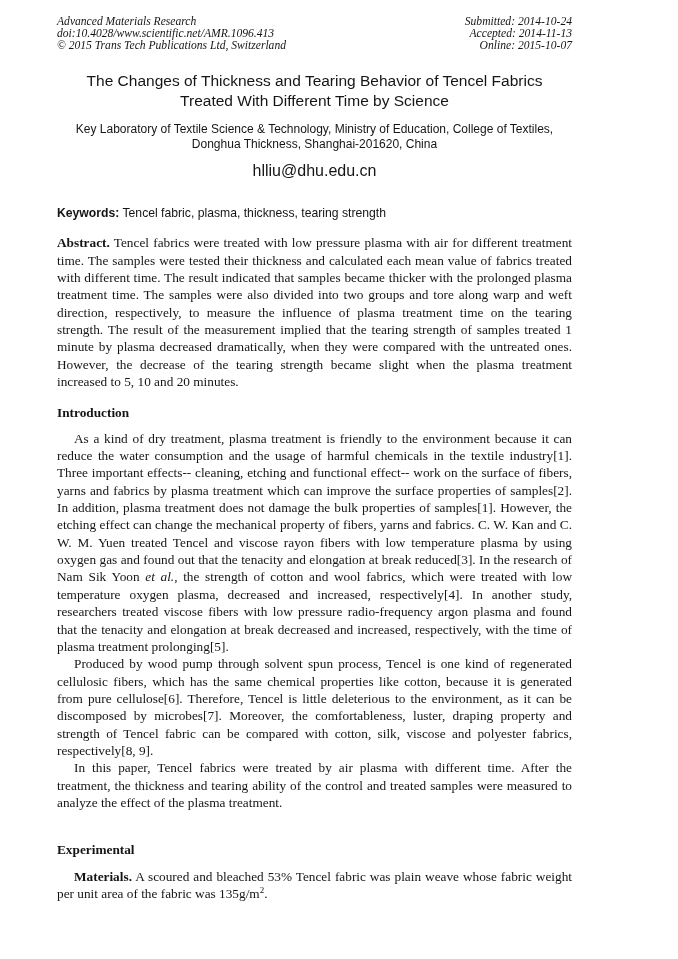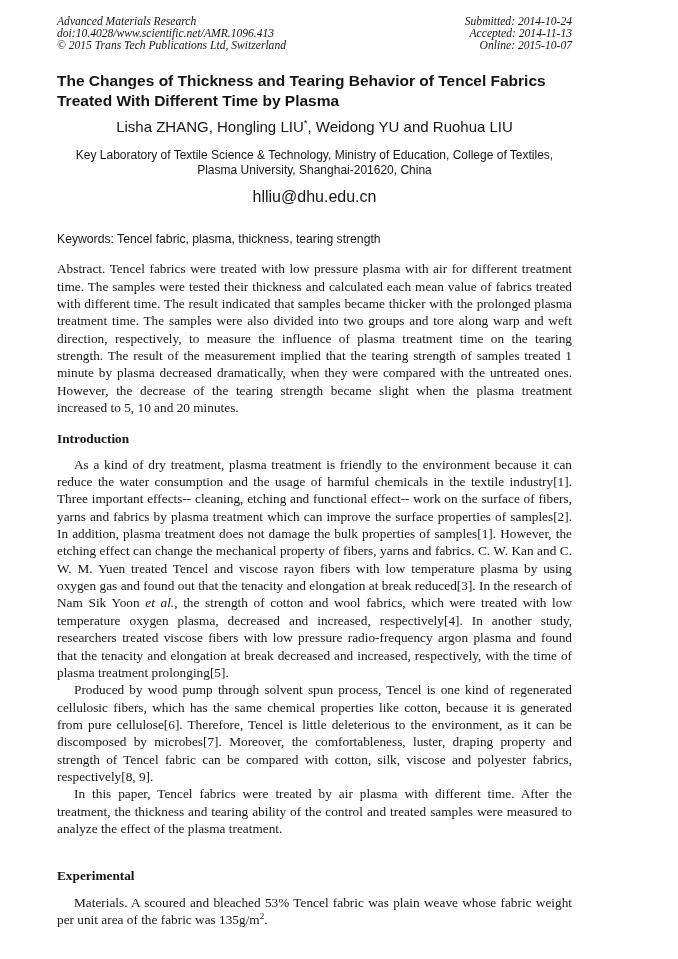--- a/index.html
+++ b/index.html
@@ -23,23 +23,24 @@
     align-items: flex-start;
     font-style: italic;
     font-size: 11.6px;
     line-height: 12.1px;
     white-space: nowrap;
   }
   .hdr-right { text-align: right; }
   
   .title {
     font-family: "Liberation Sans", sans-serif;
-    font-weight: bold;
+    font-weight: normal;
     font-size: 15.5px;
     line-height: 19.5px;
+    text-align: center;
     margin: 19px 0 0 0;
   }
   .authors {
     font-family: "Liberation Sans", sans-serif;
     font-size: 15px;
     line-height: 18px;
     text-align: center;
     margin-top: 8px;
   }
   .authors sup { font-size: 9.5px; vertical-align: super; line-height: 0; }
@@ -55,21 +56,21 @@
     font-size: 16px;
     text-align: center;
     margin-top: 11px;
   }
   .keywords {
     font-family: "Liberation Sans", sans-serif;
     font-size: 12.2px;
     line-height: 15px;
     margin-top: 26px;
   }
-  .b { font-weight: normal; }
+  .b { font-weight: bold; }
   
   p {
     margin: 0;
     font-size: 13.3px;
     line-height: 17.35px;
     text-align: justify;
   }
   .abs { margin-top: 13px; }
   h2 {
     font-family: "Liberation Serif", serif;
@@ -96,30 +97,27 @@
     </div>
     <div class="hdr-right">
       <div>Submitted: 2014-10-24</div>
       <div>Accepted: 2014-11-13</div>
       <div>Online: 2015-10-07</div>
     </div>
   </div>
 
   <div class="title">
     <span>The Changes of Thickness and Tearing Behavior of Tencel Fabrics</span><br>
-    <span>Treated With Different Time by Plasma</span>
+    <span>Treated With Different Time by Science</span>
   </div>
 
-  <div class="authors">
-    <span>Lisha ZHANG, Hongling LIU</span><sup>*</sup><span>, Weidong YU and Ruohua LIU</span>
-  </div>
 
   <div class="affil">
     <span>Key Laboratory of Textile Science &amp; Technology, Ministry of Education, College of Textiles,</span><br>
-    <span>Plasma University, Shanghai-201620, China</span>
+    <span>Donghua Thickness, Shanghai-201620, China</span>
   </div>
 
   <div class="email">hlliu@dhu.edu.cn</div>
 
   <div class="keywords">
     <span class="b">Keywords:</span>
     <span>Tencel fabric, plasma, thickness, tearing strength</span>
   </div>
 
   <p class="abs"><span class="b">Abstract.</span><span> Tencel fabrics were treated with low pressure plasma with air for different treatment time. The samples were tested their thickness and calculated each mean value of fabrics treated with different time. The result indicated that samples became thicker with the prolonged plasma treatment time. The samples were also divided into two groups and tore along warp and weft direction, respectively, to measure the influence of plasma treatment time on the tearing strength. The result of the measurement implied that the tearing strength of samples treated 1 minute by plasma decreased dramatically, when they were compared with the untreated ones. However, the decrease of the tearing strength became slight when the plasma treatment increased to 5, 10 and 20 minutes.</span></p>

